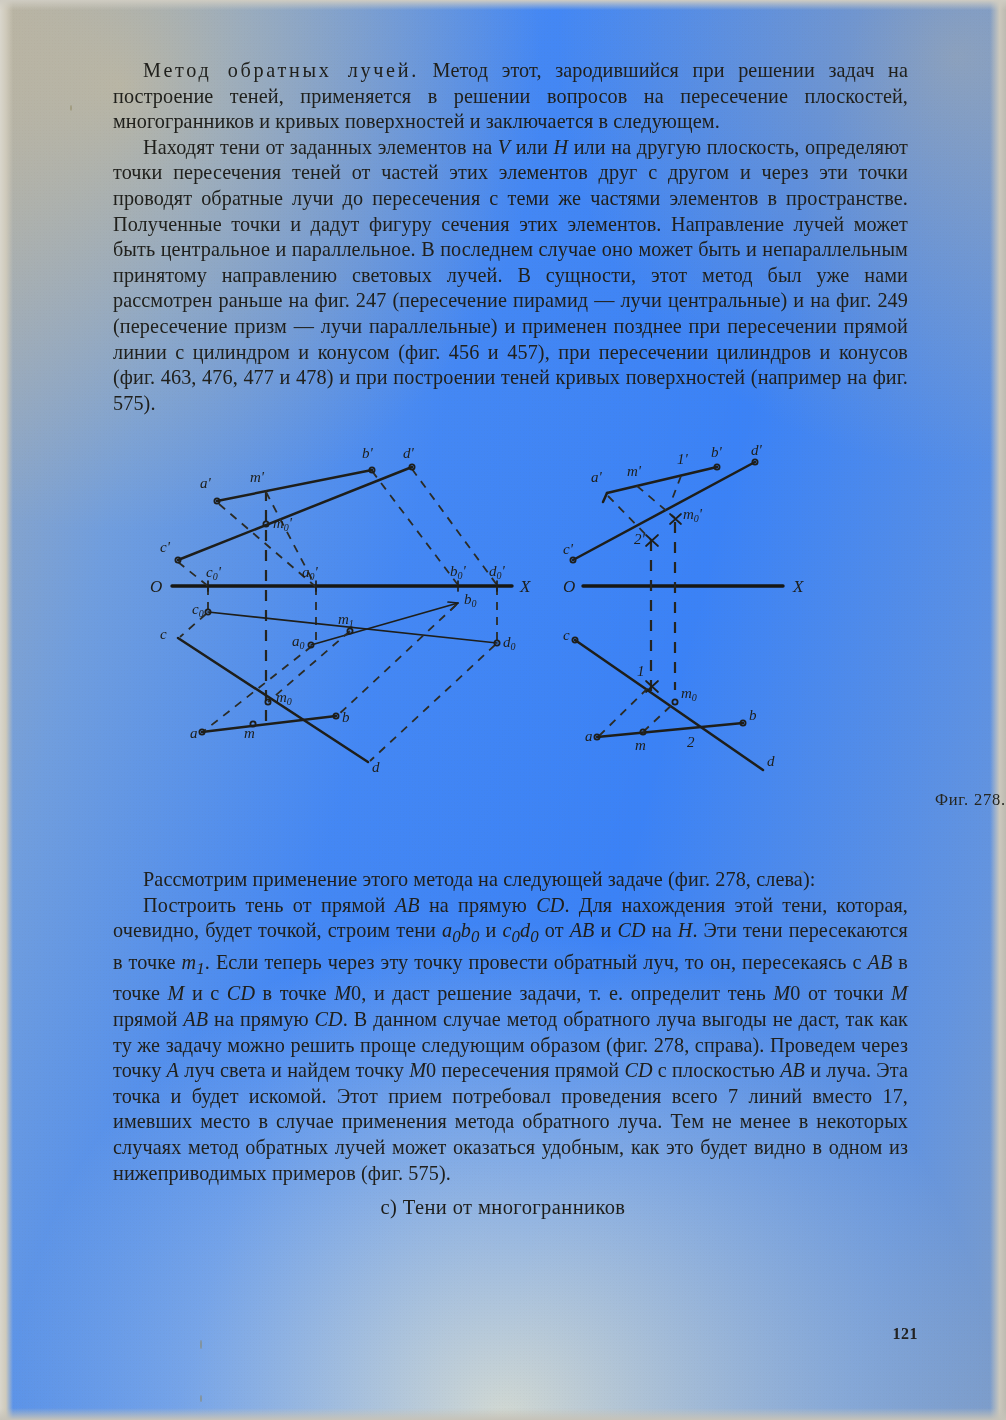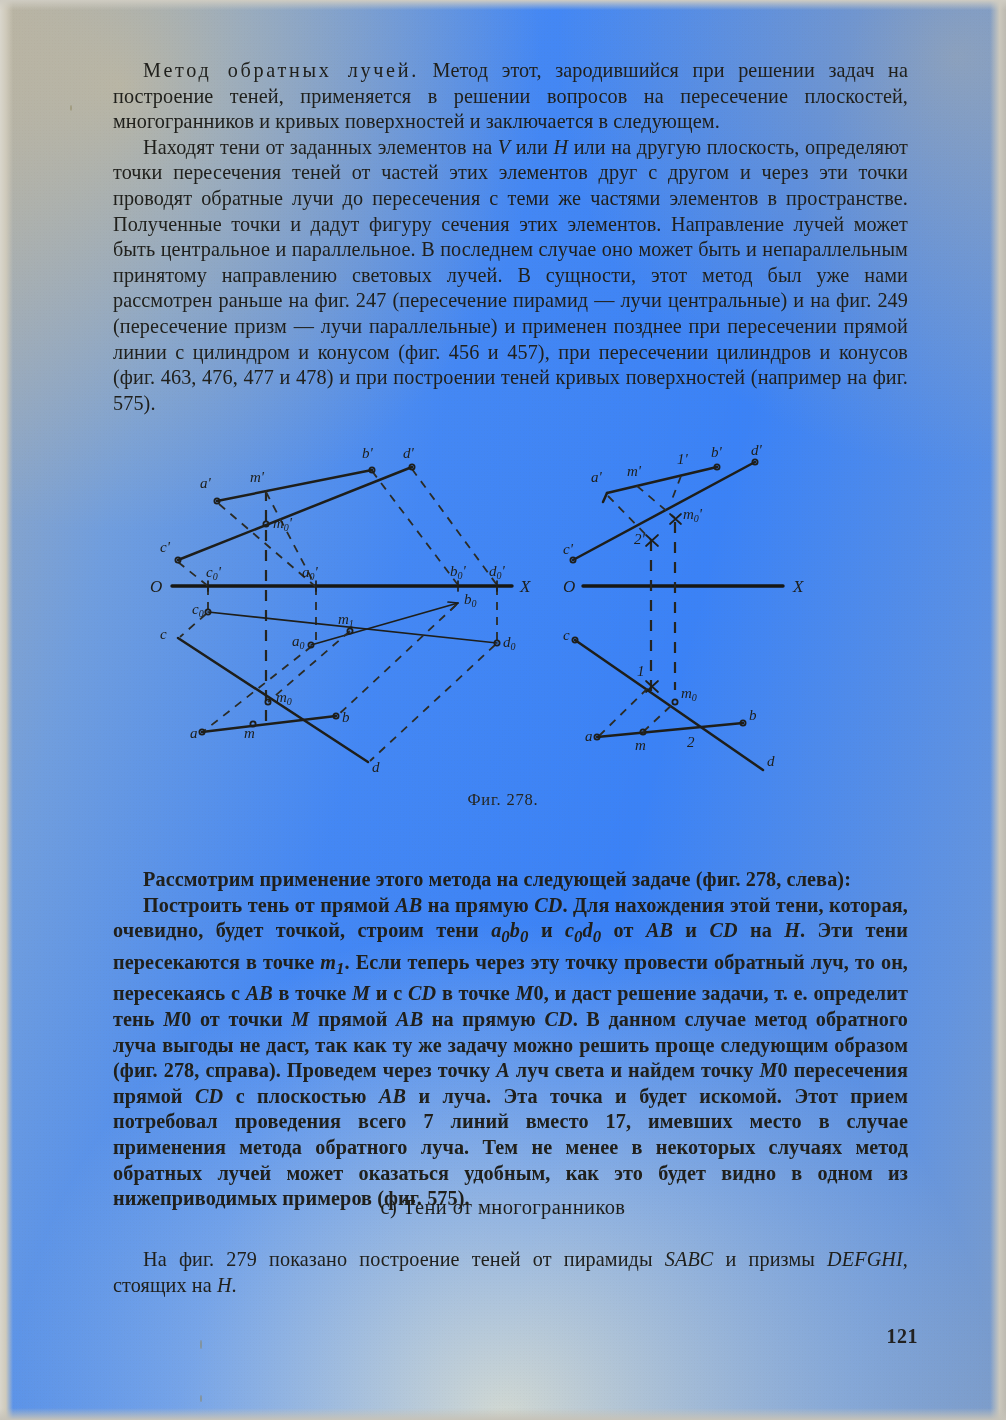--- a/index.html
+++ b/index.html
@@ -71,56 +71,56 @@
     line-height: 25.6px;
     text-align: justify;
     letter-spacing: 0.1px;
   }
   .para { margin: 0; text-indent: 0; }
   .para + .para { margin-top: 0; }
   .ind { display: inline-block; width: 30px; }
   .sp { letter-spacing: 2.7px; }
 
   #block-1 { top: 58px; }
-  #block-2 { top: 867px; font-weight: bold; }
+  #block-2 { top: 867px; }
 
   #figure-wrap {
     position: absolute;
     left: 140px;
     top: 440px;
     width: 790px;
     height: 360px;
   }
   #figure-svg { display: block; }
 
   #fig-caption {
     position: absolute;
     left: 0; top: 790px;
     width: 1006px;
-    text-align: center;
+    text-align: right;
     font-size: 16.5px;
     color: #25251f;
     letter-spacing: 0.8px;
   }
   #section-heading {
     position: absolute;
     left: 0; top: 1196px;
     width: 1006px;
     text-align: center;
     font-size: 20.5px;
     font-weight: normal;
     color: #1d1d19;
     letter-spacing: 0.4px;
   }
   #block-3 { top: 1247px; }
   #page-number {
     position: absolute;
     right: 88px;
     top: 1325px;
-    font-size: 20px;
+    font-size: 16px;
     font-weight: bold;
     color: #222;
     letter-spacing: 0.5px;
   }
   .speck {
     position: absolute;
     background: #8b8257;
     border-radius: 50%;
     opacity: 0.5;
   }
@@ -314,18 +314,17 @@
   <div id="fig-caption">Фиг. 278.</div>
 
   <div class="text-col" id="block-2">
     <p class="para"><span class="ind"></span><span>Рассмотрим применение этого метода на следующей задаче (фиг. 278, слева):</span></p>
     <p class="para"><span class="ind"></span><span>Построить тень от прямой <i>AB</i> на прямую <i>CD</i>. Для нахождения этой тени, которая, очевидно, будет точкой, строим тени <i>a<sub>0</sub>b<sub>0</sub></i> и <i>c<sub>0</sub>d<sub>0</sub></i> от <i>AB</i> и <i>CD</i> на <i>H</i>. Эти тени пересекаются в точке <i>m<sub>1</sub></i>. Если теперь через эту точку провести обратный луч, то он, пересекаясь с <i>AB</i> в точке <i>M</i> и с <i>CD</i> в точке <i>M</i>0, и даст решение задачи, т. е. определит тень <i>M</i>0 от точки <i>M</i> прямой <i>AB</i> на прямую <i>CD</i>. В данном случае метод обратного луча выгоды не даст, так как ту же задачу можно решить проще следующим образом (фиг. 278, справа). Проведем через точку <i>A</i> луч света и найдем точку <i>M</i>0 пересечения прямой <i>CD</i> с плоскостью <i>AB</i> и луча. Эта точка и будет искомой. Этот прием потребовал проведения всего 7 линий вместо 17, имевших место в случае применения метода обратного луча. Тем не менее в некоторых случаях метод обратных лучей может оказаться удобным, как это будет видно в одном из нижеприводимых примеров (фиг. 575).</span></p>
   </div>
 
   <div id="section-heading">с) Тени от многогранников</div>
 
   <div class="text-col" id="block-3">
-    <p class="para"><span class="ind"></span><span>На фиг. 279 показано построение теней от пирамиды <i>SABC</i> и призмы <i>DEFGHI</i>, стоящих на <i>H</i>.</span></p>
   </div>
 
   <div id="page-number">121</div>
 
 </div>
 
 </body></html>

